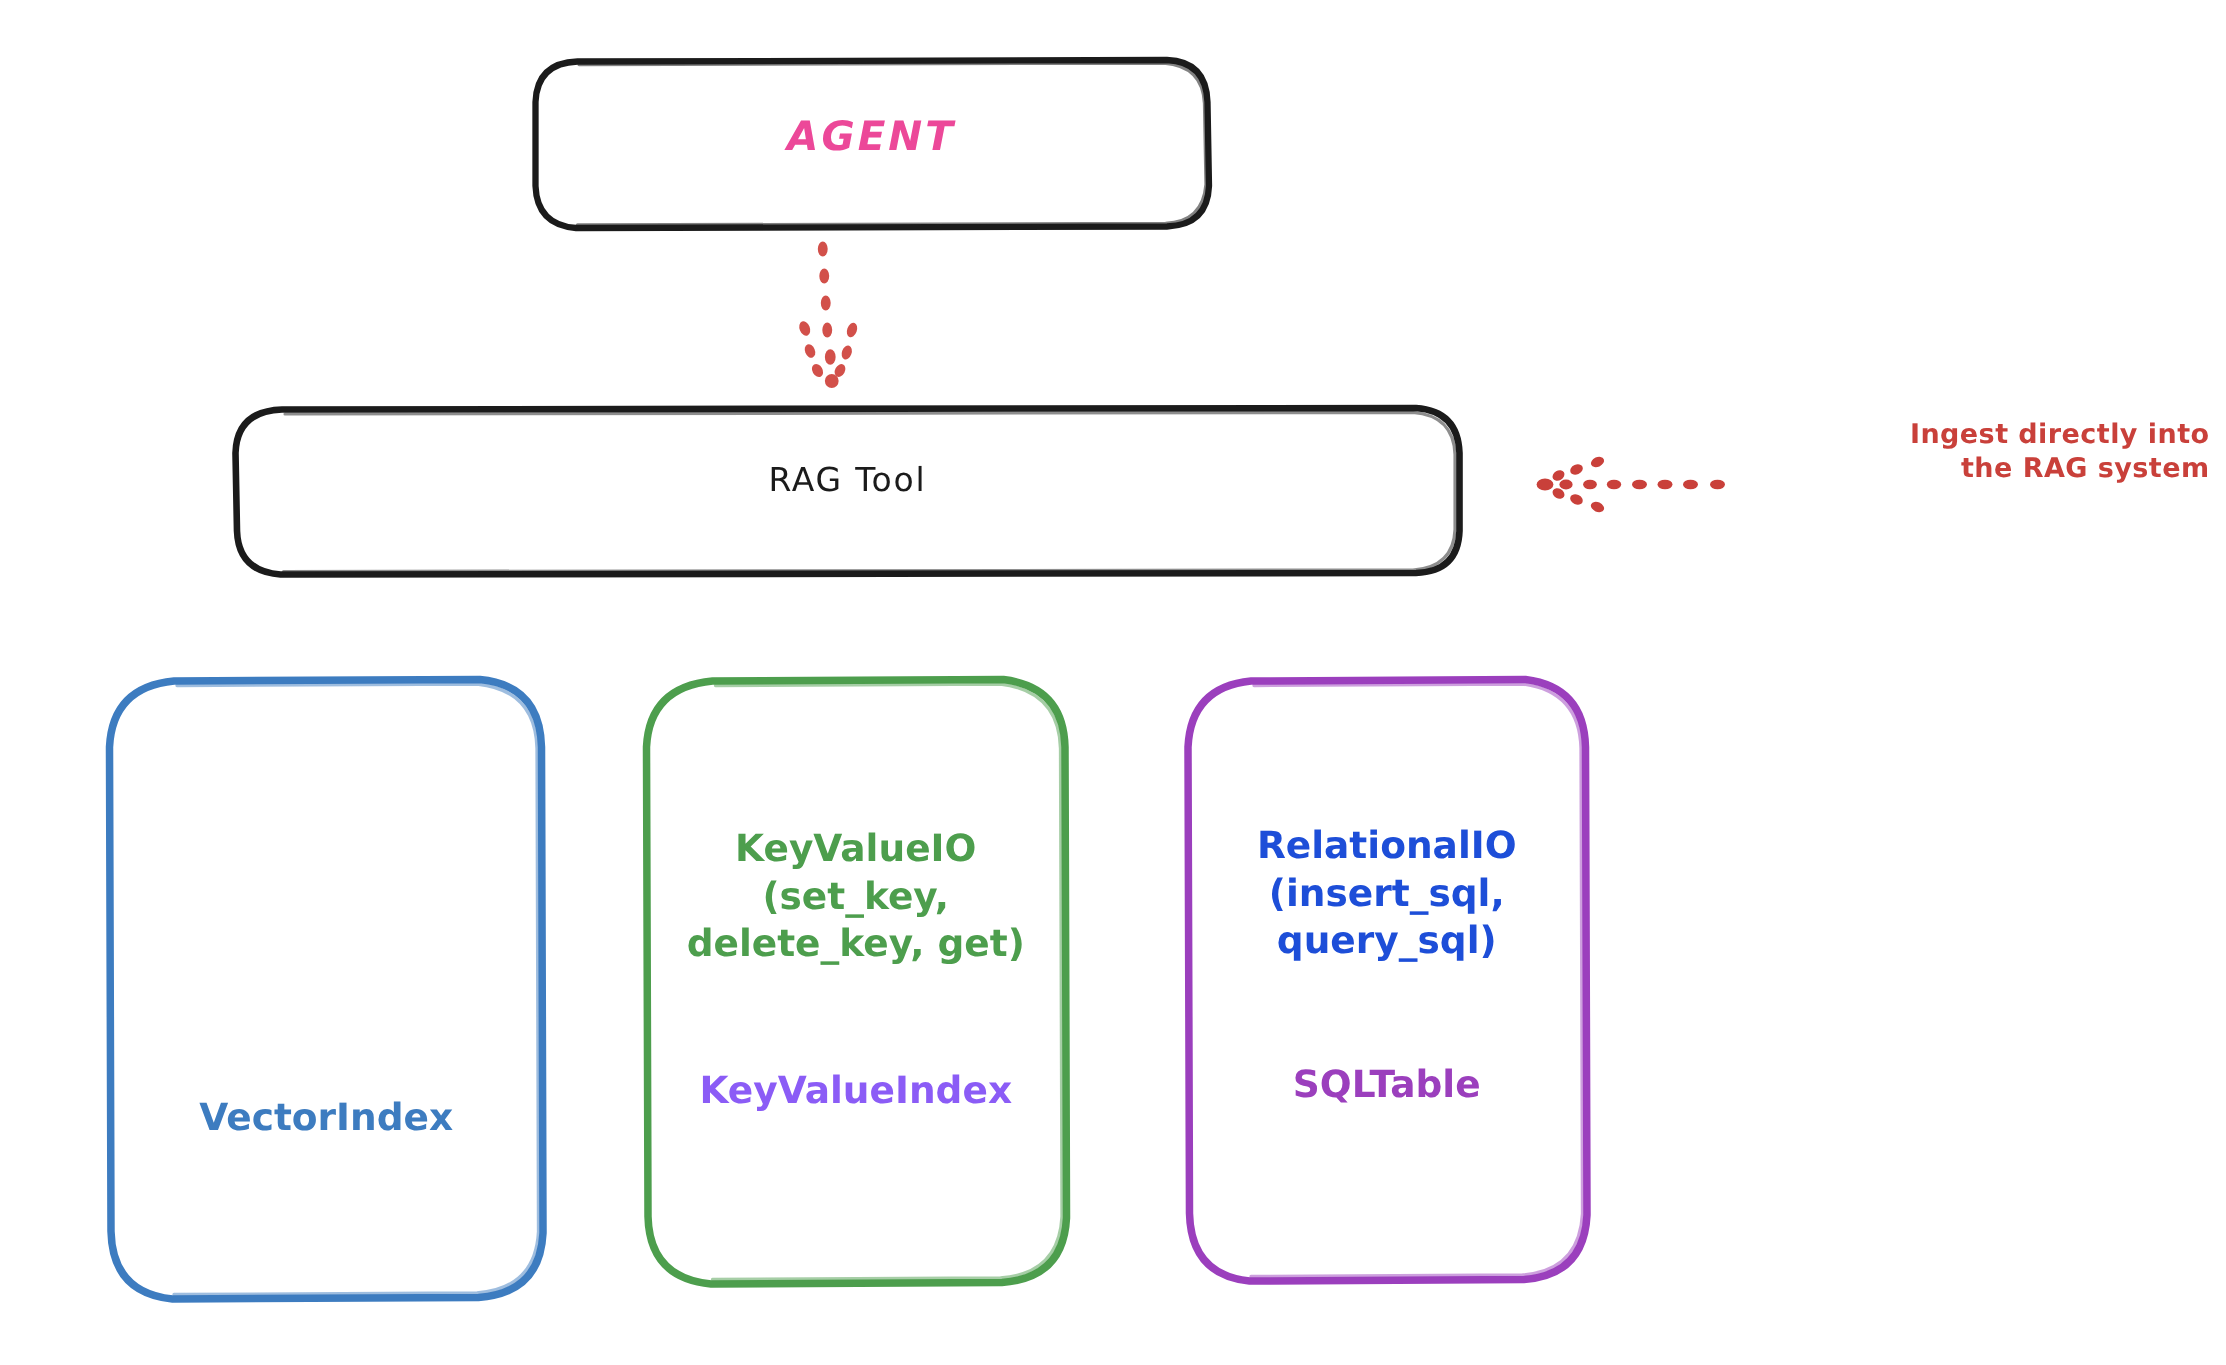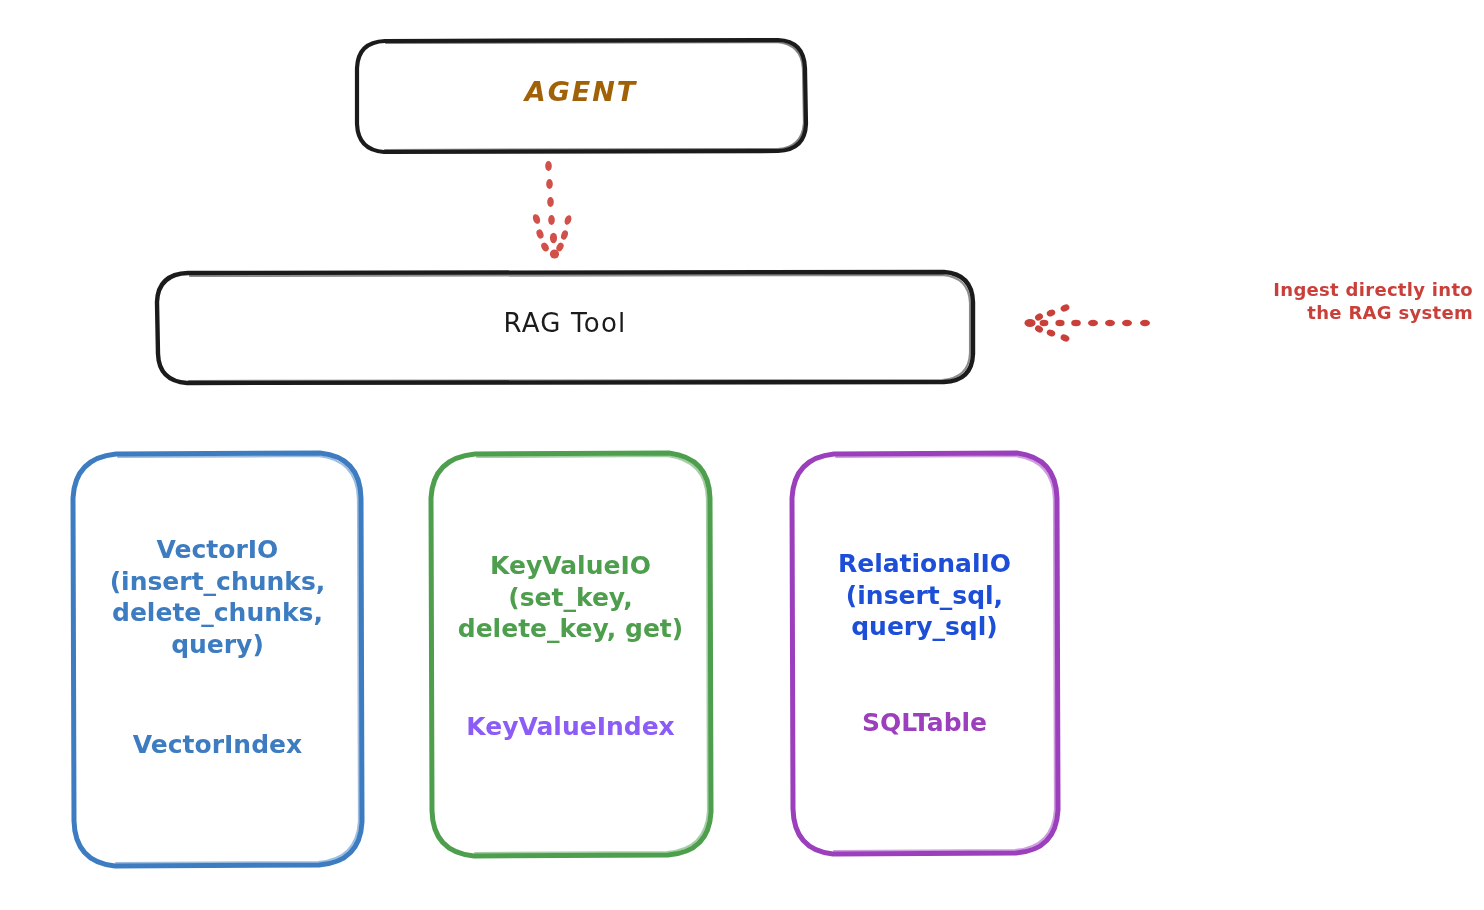--- a/index.html
+++ b/index.html
@@ -37,29 +37,29 @@
     letter-spacing: 0.4px;
   }
 
   
   #agent-node { left: 355px; top: 38px; width: 452px; height: 116px; }
   #agent-label {
     top: 38px;
     font-size: 27px;
     font-weight: 600;
     font-style: italic;
-    color: #a16207;
+    color: #ec4899;
     letter-spacing: 2px;
   }
 
   
   #ragtool-node { left: 155px; top: 270px; width: 820px; height: 115px; }
   #ragtool-label {
     top: 38px;
-    font-size: 26px;
+    font-size: 22px;
     font-weight: 500;
     color: #1b1b1b;
     letter-spacing: 1.2px;
   }
 
   
   .provider .api-label {
     position: absolute;
     left: 6px;
     right: 6px;
@@ -178,24 +178,20 @@
   </svg>
 
   <div id="ingest-annotation">Ingest directly into
 the RAG system</div>
 
   <div class="node provider" id="vector-node">
     <svg class="node-svg" viewBox="0 0 295 420" preserveAspectRatio="none">
       <path d="M46,4 L250,3 Q290,7 291,48 L292,372 Q290,412 249,415 L45,416 Q5,412 4,371 L3,48 Q5,8 46,4 Z" fill="#ffffff" stroke="#3d7cc0" stroke-width="5" stroke-linecap="round" stroke-linejoin="round"></path>
       <path d="M48,7 L248,6 Q287,10 288,49 L289,371 Q287,409 248,412 L46,413" fill="none" stroke="#3d7cc0" stroke-width="2.2" stroke-linecap="round" stroke-linejoin="round" opacity="0.5"></path>
     </svg>
-    <div class="api-label">VectorIO
-(insert_chunks,
-delete_chunks,
-query)</div>
     <div class="index-label">VectorIndex</div>
   </div>
 
   <div class="node provider" id="keyvalue-node">
     <svg class="node-svg" viewBox="0 0 287 410" preserveAspectRatio="none">
       <path d="M48,4 L242,3 Q282,8 283,48 L284,362 Q282,402 241,405 L47,406 Q6,402 5,361 L4,48 Q6,8 48,4 Z" fill="#ffffff" stroke="#4d9e4d" stroke-width="5" stroke-linecap="round" stroke-linejoin="round"></path>
       <path d="M50,7 L240,6 Q279,11 280,49 L281,361 Q279,399 240,402 L48,403" fill="none" stroke="#4d9e4d" stroke-width="2.2" stroke-linecap="round" stroke-linejoin="round" opacity="0.5"></path>
     </svg>
     <div class="api-label">KeyValueIO
 (set_key,

